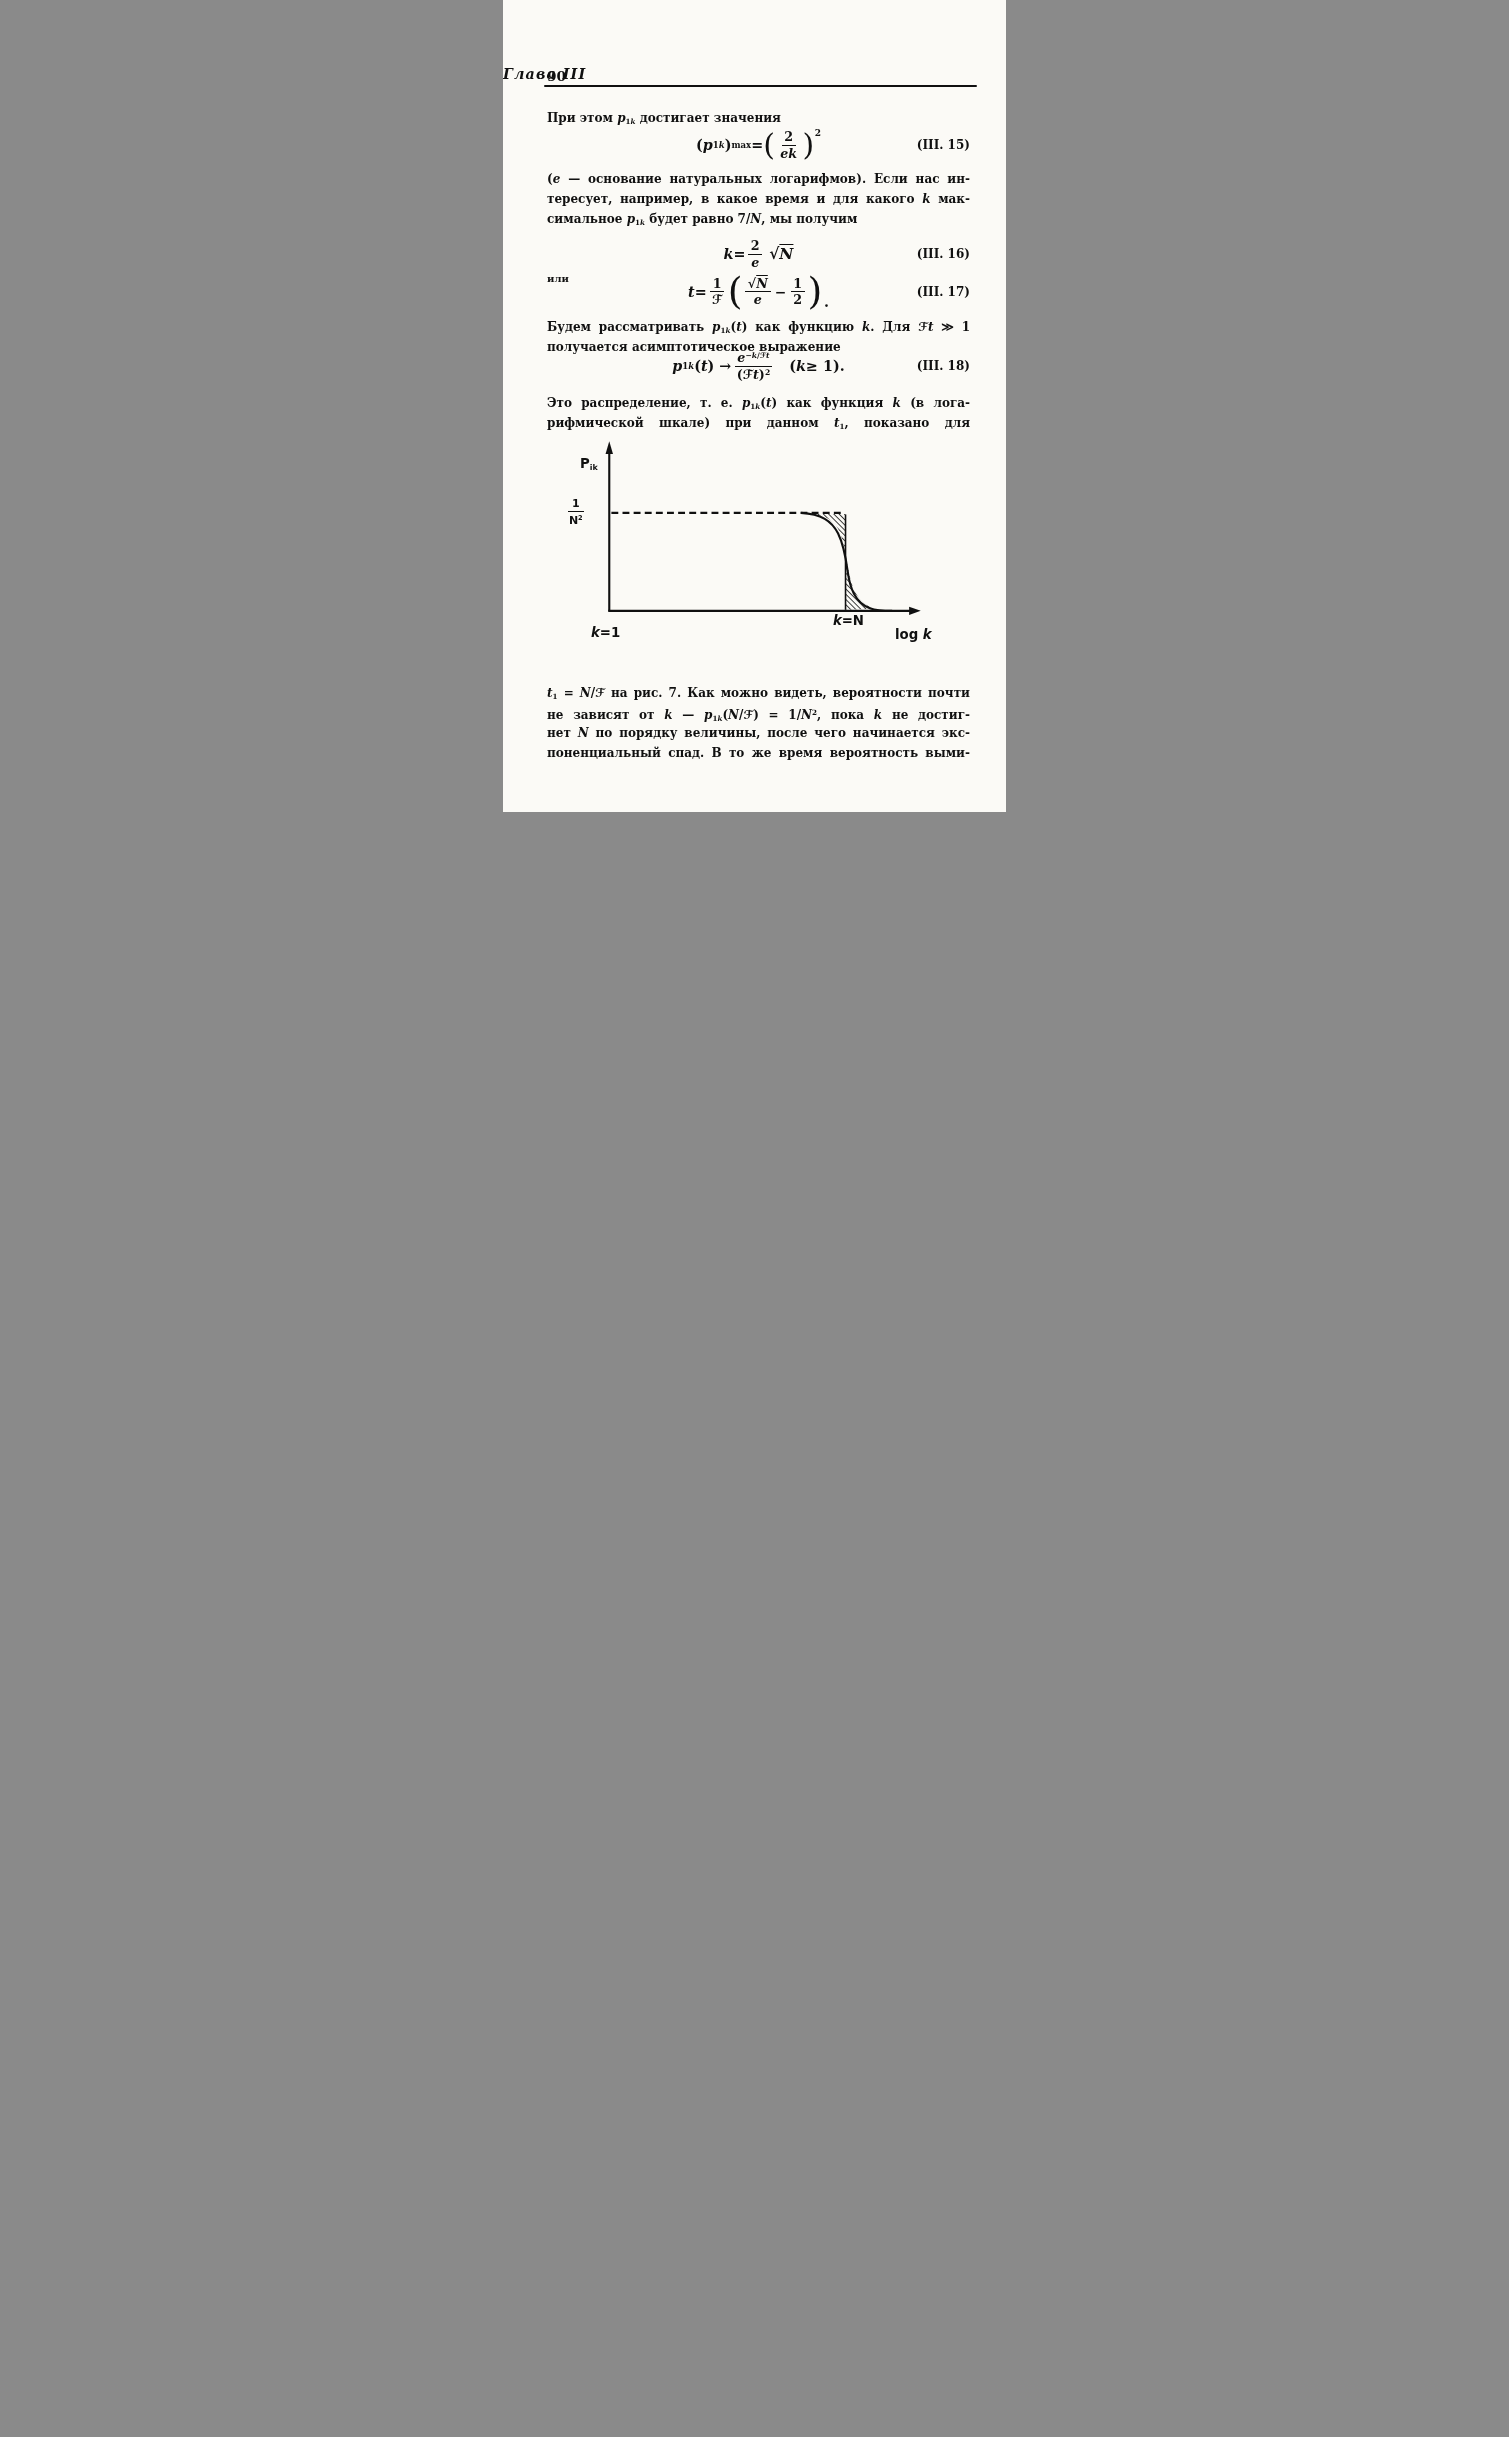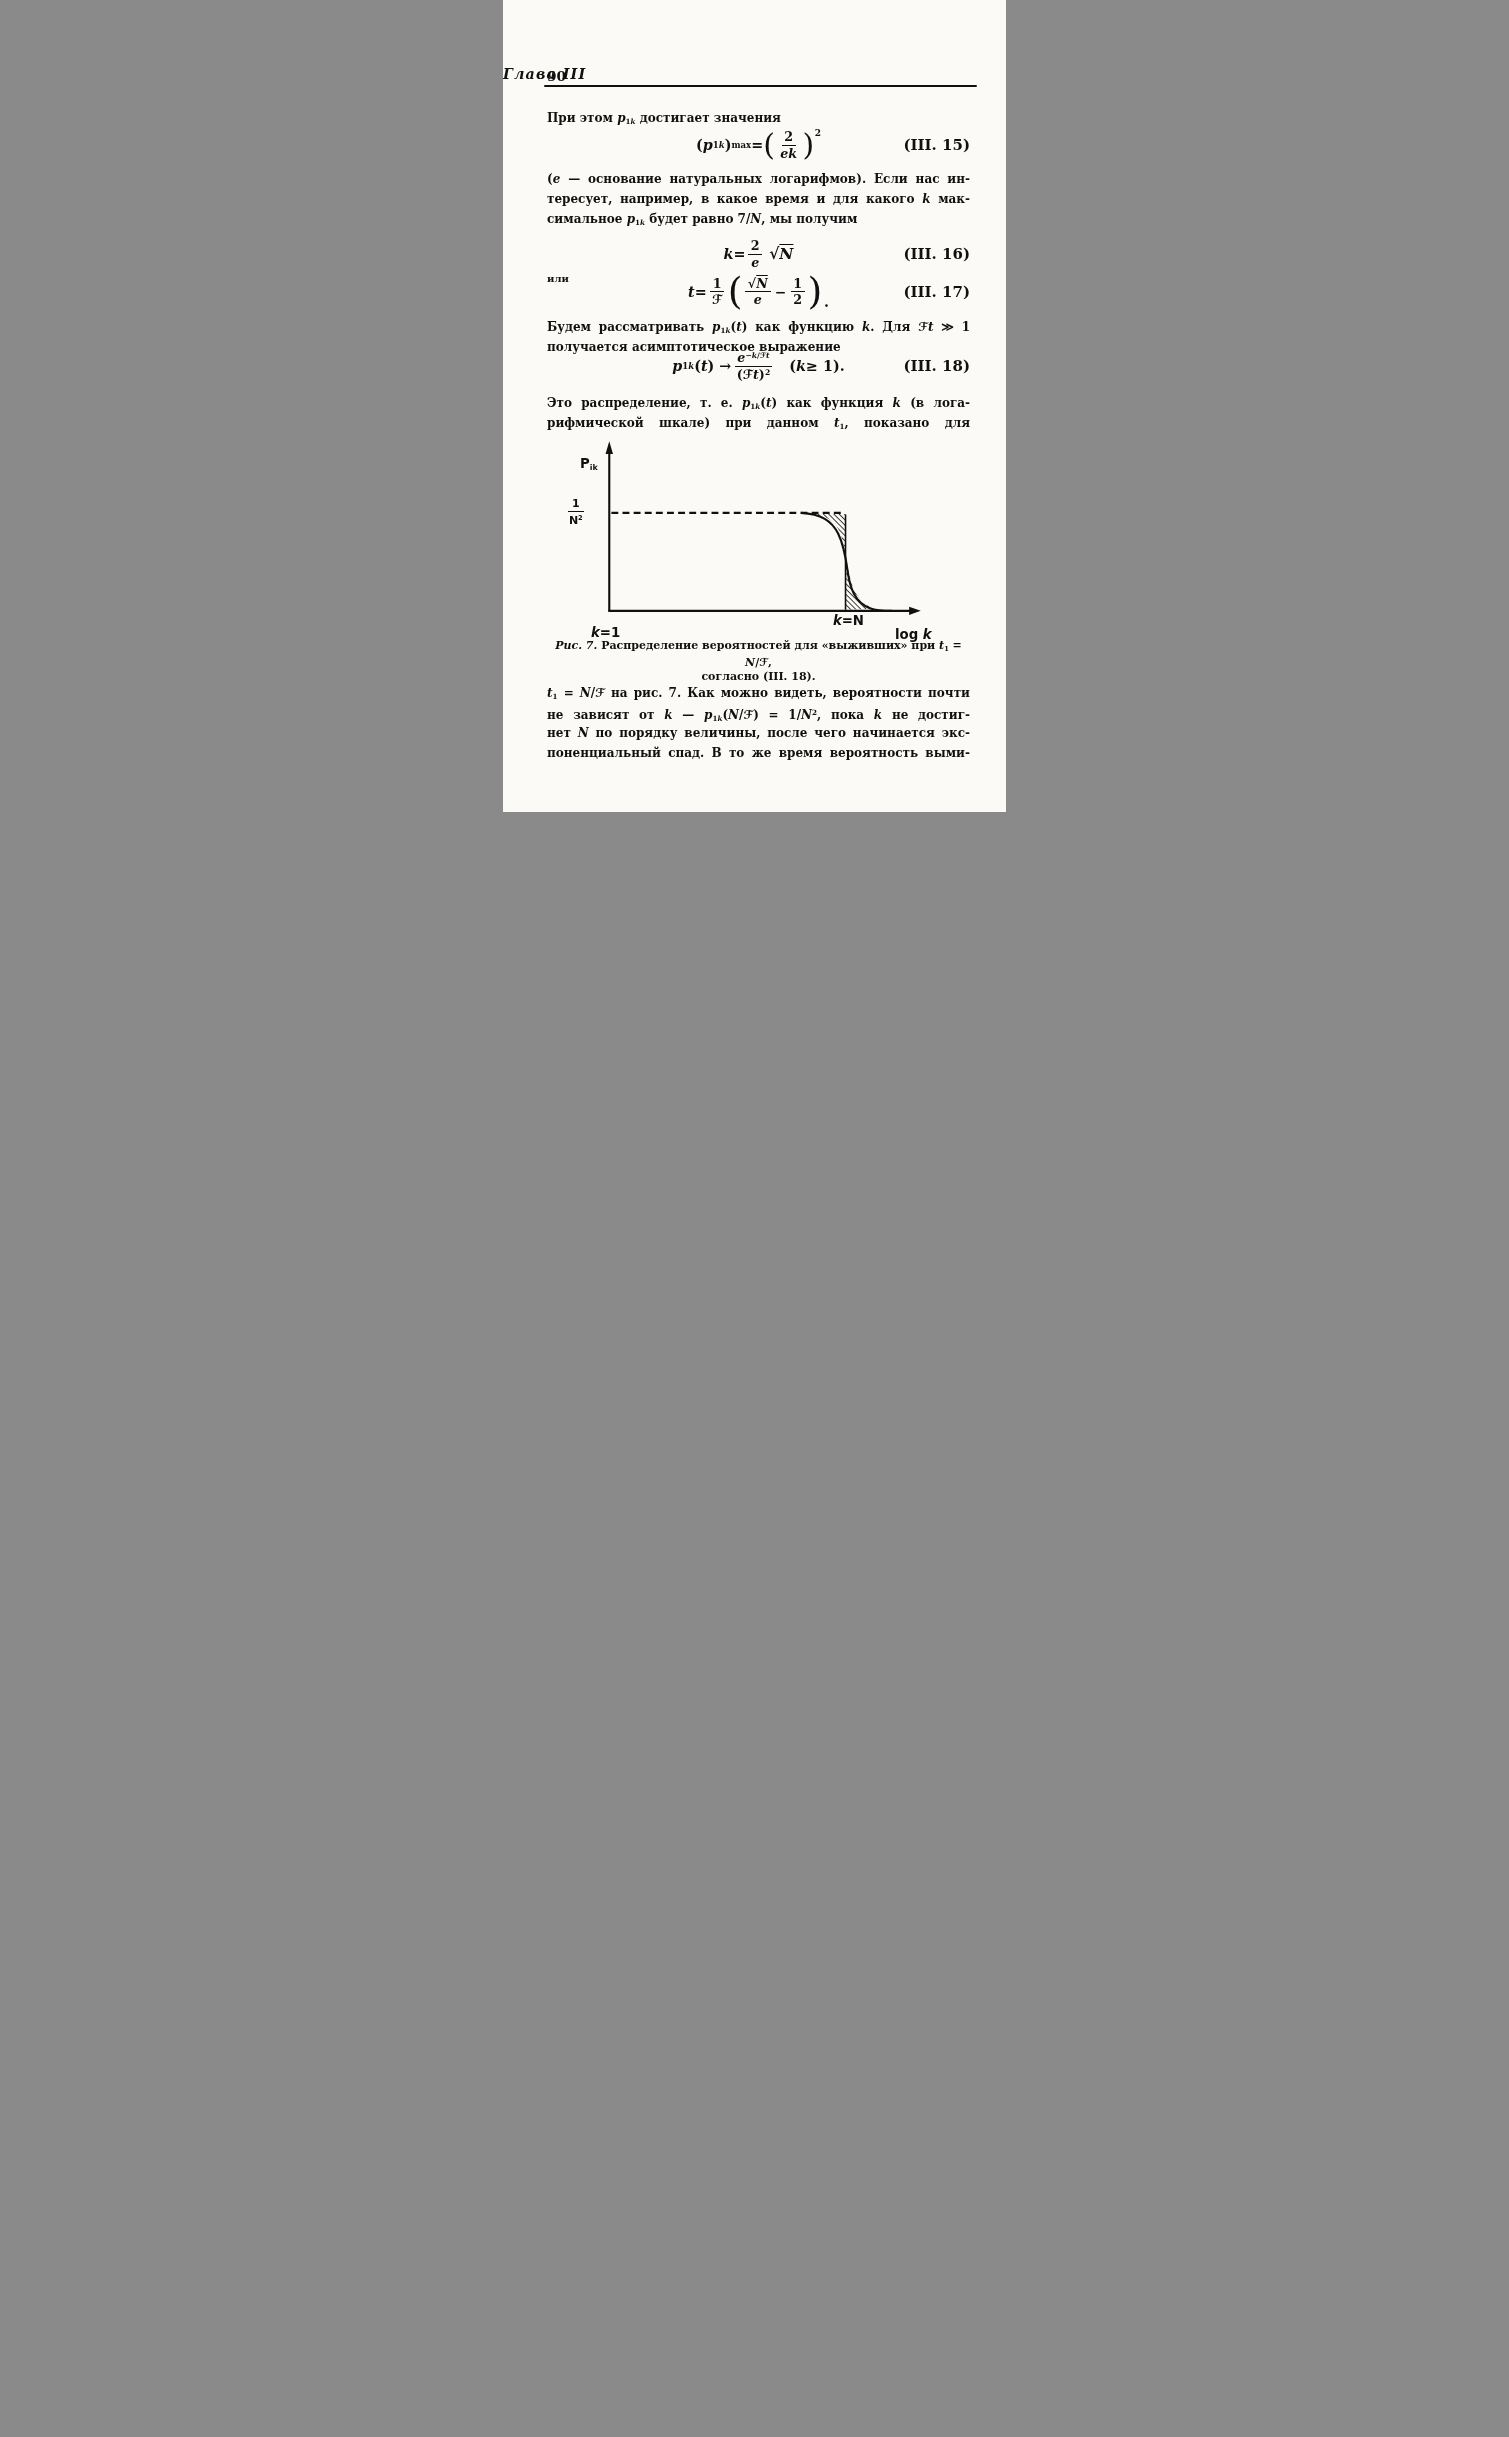--- a/index.html
+++ b/index.html
@@ -19,21 +19,21 @@
   .sg-sup{font-size:60%;vertical-align:0.55em;}
   .sg-ovl{text-decoration:overline;}
   
   .eq-wrap{position:absolute;left:44px;width:423px;display:flex;align-items:center;justify-content:center;font-size:14.3px;}
   .frac{display:inline-flex;flex-direction:column;align-items:center;margin:0 2.7px;}
   .fnum,.fden{font-size:12.7px;line-height:1.2;padding:0 2.7px;text-align:center;}
   .fnum{border-bottom:1.6px solid #101010;}
   .bigp{font-weight:400;font-size:30px;line-height:.85;}
   .powTop{font-size:9px;align-self:flex-start;margin:1.1px 0 0 0.5px;}
   .radical{font-size:15.4px;margin-left:4.2px;}
-  .eqno{position:absolute;right:0;top:50%;transform:translateY(-50%);font-size:15px;}
+  .eqno{position:absolute;right:0;top:50%;transform:translateY(-50%);font-size:12px;}
   .eqpart{display:inline-flex;align-items:center;}
   
   .figlab{font-family:"DejaVu Sans","Liberation Sans",sans-serif;font-weight:700;font-size:13.3px;color:#101010;margin-top:9px;}
   .ytick{width:27.6px;text-align:center;font-family:"DejaVu Sans","Liberation Sans",sans-serif;font-weight:700;}
   .ytick .num{font-size:11px;line-height:13.8px;border-bottom:1.6px solid #101010;width:16px;margin:0 auto;}
   .ytick .den{font-size:11px;line-height:13.8px;}
   .cap{font-size:11px;line-height:14.3px;text-align:center;}
 </style>
 </head>
 <body>
@@ -163,24 +163,20 @@
 
   <div class="abs figlab" style="left:77px;top:447px"><span>P</span><span class="sg-sub">ik</span></div>
   <div class="abs ytick" style="left:59px;top:497px">
     <div class="num">1</div>
     <div class="den"><span>N</span><span class="sg-sup">2</span></div>
   </div>
   <div class="abs figlab" style="left:88px;top:616px"><span class="sg-i">k</span><span>=1</span></div>
   <div class="abs figlab" style="left:323px;top:604px;width:38px;text-align:right"><span class="sg-i">k</span><span>=N</span></div>
   <div class="abs figlab" style="left:392px;top:618px"><span>log </span><span class="sg-i">k</span></div>
 
-  <div class="abs col" style="top:639px">
-    <div class="cap"><span class="sg-i">Рис. 7.</span><span> Распределение вероятностей для «выживших» при </span><span class="sg-i">t</span><span class="sg-sub">1</span><span> = </span><span class="sg-i">N</span><span>/</span><span class="sg-scr">ℱ</span><span>,</span></div>
-    <div class="cap"><span>согласно (III. 18).</span></div>
-  </div>
 
   <div class="abs col" style="top:683px">
     <div class="tline"><span class="sg-i">t</span><span class="sg-sub">1</span><span> = </span><span class="sg-i">N</span><span>/</span><span class="sg-scr">ℱ</span><span> на рис. 7. Как  можно видеть, вероятности  почти</span></div>
     <div class="tline"><span>не зависят  от  </span><span class="sg-i">k</span><span> — </span><span class="sg-i">p</span><span class="sg-sub">1</span><span class="sg-sub sg-i">k</span><span>(</span><span class="sg-i">N</span><span>/</span><span class="sg-scr">ℱ</span><span>) = 1/</span><span class="sg-i">N</span><span class="sg-sup">2</span><span>, пока </span><span class="sg-i">k</span><span> не достиг-</span></div>
     <div class="tline"><span>нет </span><span class="sg-i">N</span><span> по порядку величины, после чего начинается экс-</span></div>
     <div class="tline"><span>поненциальный спад. В то же время вероятность выми-</span></div>
   </div>
 
 </div>
 

